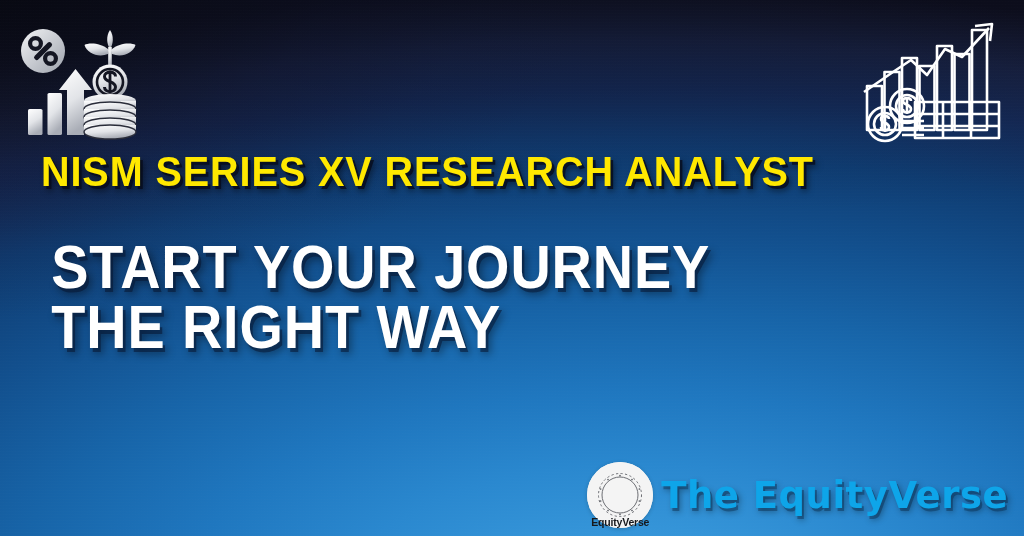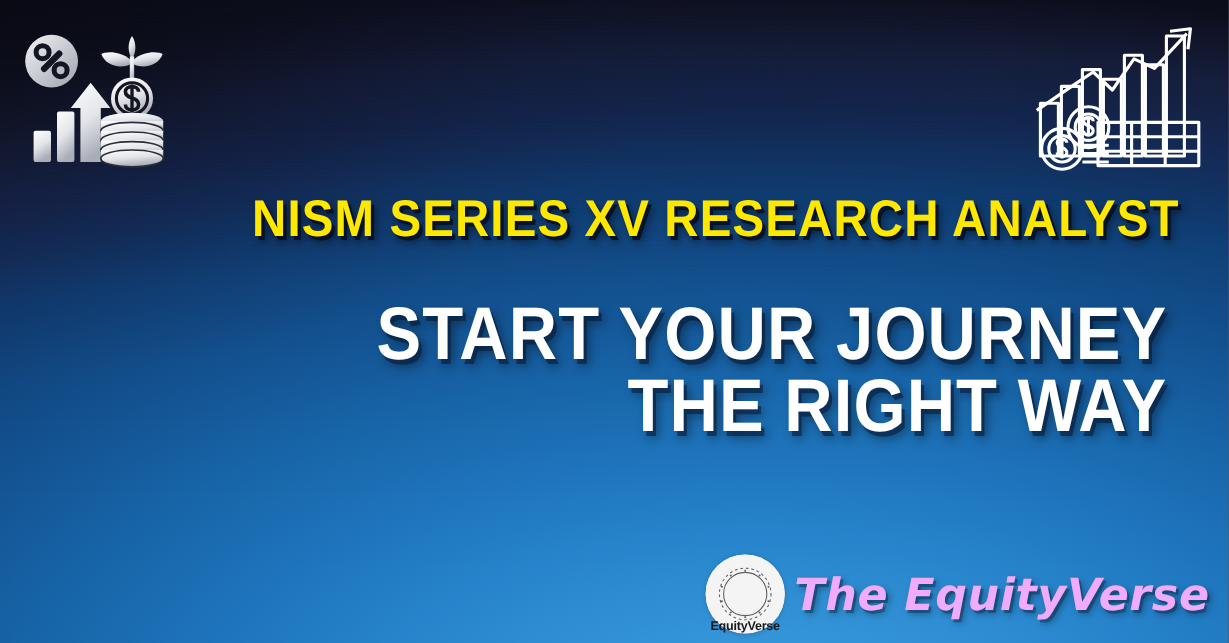--- a/index.html
+++ b/index.html
@@ -65,22 +65,22 @@
     width:124px; height:118px;
   }
   .icon-topright {
     position:absolute; left:861px; top:16px;
     width:148px; height:128px;
   }
 
   
   .text-stack {
     position:absolute;
-    left:0; right:0; top:162px;
-    text-align:right;
+    left:0; right:0; top:150px;
+    text-align:left;
   }
   .eyebrow {
     font-family:"Liberation Sans Narrow","Liberation Sans", sans-serif;
     font-weight:700;
     font-size:43px;
     line-height:1.0;
     letter-spacing:1.0px;
     color:#ffe800;
     transform:scaleX(0.92);
     text-shadow:
@@ -127,26 +127,25 @@
     color:#16181c;
     letter-spacing:-0.2px;
     white-space:nowrap;
     z-index:2;
   }
   .brand-word {
     font-family:"DejaVu Sans","Liberation Sans", sans-serif;
     font-weight:700;
     font-size:37px;
     letter-spacing:0.5px;
-    color:#f0abfc;
+    color:#0ea5e9;
     white-space:nowrap;
     text-shadow:
        2px 3px 0 rgba(10,40,72,0.42),
        3px 4px 6px rgba(0,0,0,0.34);
-    font-style: italic;
   }
 </style>
 </head>
 <body>
 
 <div class="banner">
 
   <div class="bg-base"></div>
   <div class="bg-darkcorner"></div>
   <div class="bg-topshade"></div>

